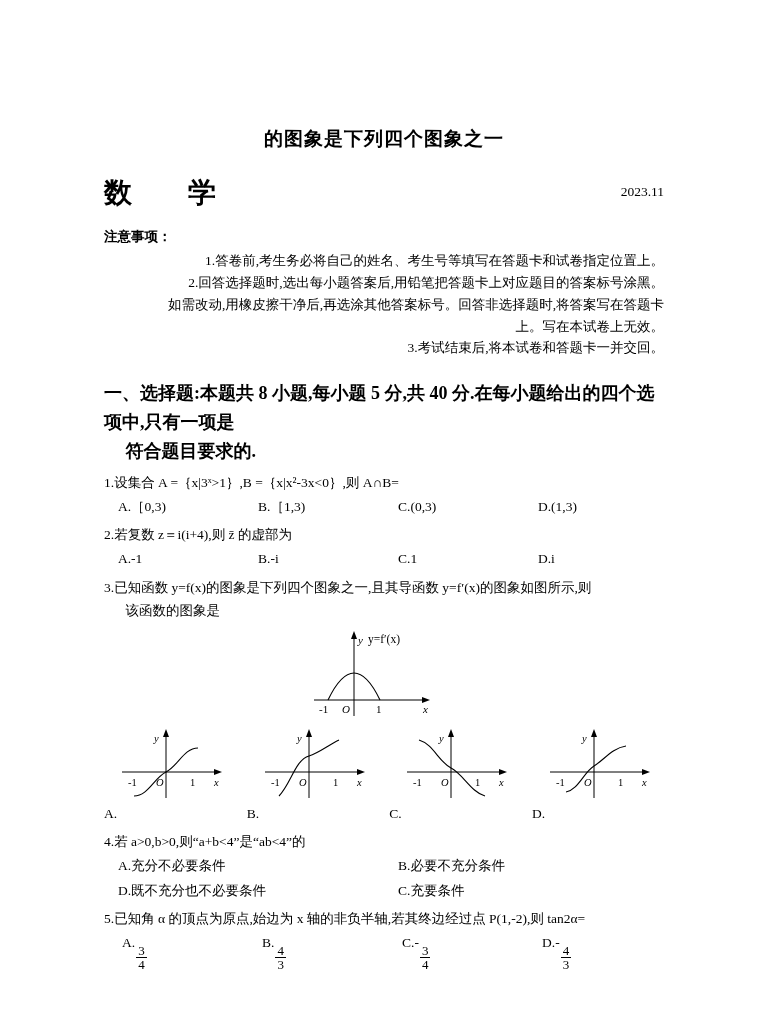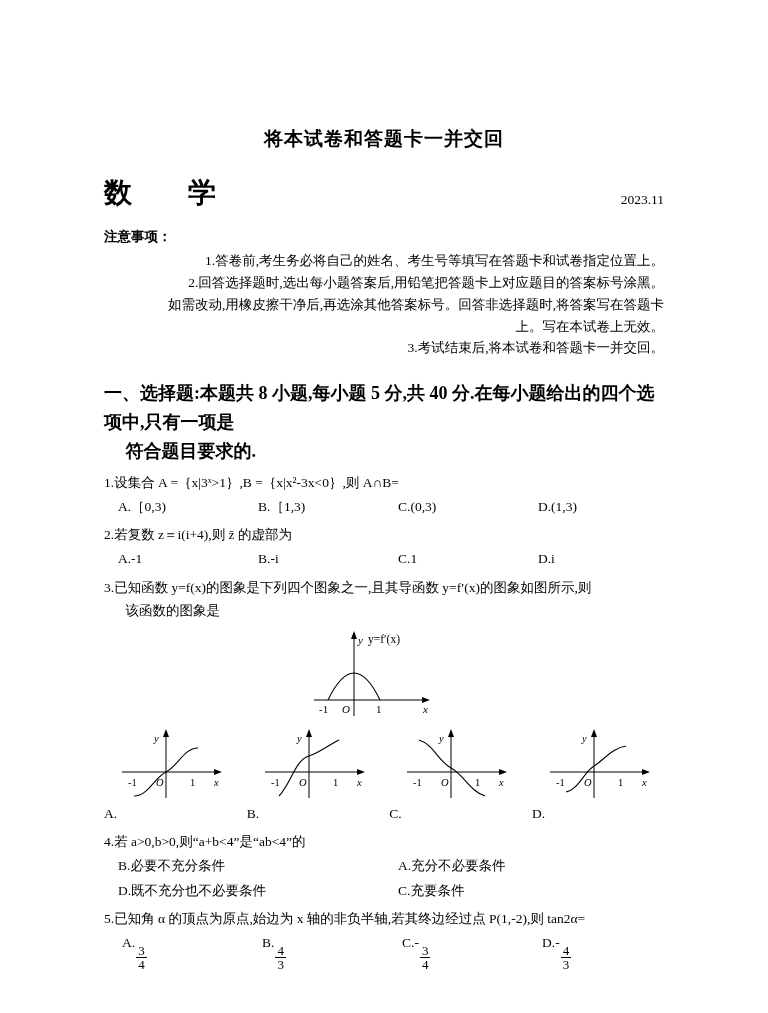--- a/index.html
+++ b/index.html
@@ -35,21 +35,21 @@
     height: 34px;
   }
   .subject {
     font-size: 28px;
     font-weight: bold;
     letter-spacing: 14px;
   }
   .date {
     position: absolute;
     right: 0;
-    top: 18px;
+    top: 10px;
     font-size: 13.5px;
     font-family: "Liberation Serif", serif;
   }
   .notice-title {
     margin-top: 20px;
     font-size: 13.5px;
     font-weight: bold;
   }
   .notice-list {
     margin-top: 4px;
@@ -122,21 +122,21 @@
     font-size: 13.5px;
     margin-top: 0px;
   }
   svg { display: block; }
 </style>
 </head>
 <body>
 
 <div class="page">
 
-  <div class="doc-title">将本试卷和答题卡一并交回</div>
+  <div class="doc-title">的图象是下列四个图象之一</div>
 
   <div class="subject-row">
     <div class="subject">数　学</div>
     <div class="date">2023.11</div>
   </div>
 
   <div class="notice-title">注意事项：</div>
   <div class="notice-list">
     <p>1.答卷前,考生务必将自己的姓名、考生号等填写在答题卡和试卷指定位置上。</p>
     <p>2.回答选择题时,选出每小题答案后,用铅笔把答题卡上对应题目的答案标号涂黑。</p>
@@ -255,22 +255,22 @@
         </svg>
         <div class="graph-label">D.</div>
       </div>
 
     </div>
   </div>
 
   <div class="q">
     <span class="stem"><span>4.</span><span>若 a&gt;0,b&gt;0,则“a+b&lt;4”是“ab&lt;4”的</span></span>
     <span class="opts two">
+      <span>A.充分不必要条件</span>
       <span>B.必要不充分条件</span>
-      <span>A.充分不必要条件</span>
     </span>
     <span class="opts two">
       <span>D.既不充分也不必要条件</span>
       <span>C.充要条件</span>
     </span>
   </div>
 
   <div class="q">
     <span class="stem"><span>5.</span><span>已知角 α 的顶点为原点,始边为 x 轴的非负半轴,若其终边经过点 P(1,-2),则 tan2α=</span></span>
     <span class="opts four frac">

